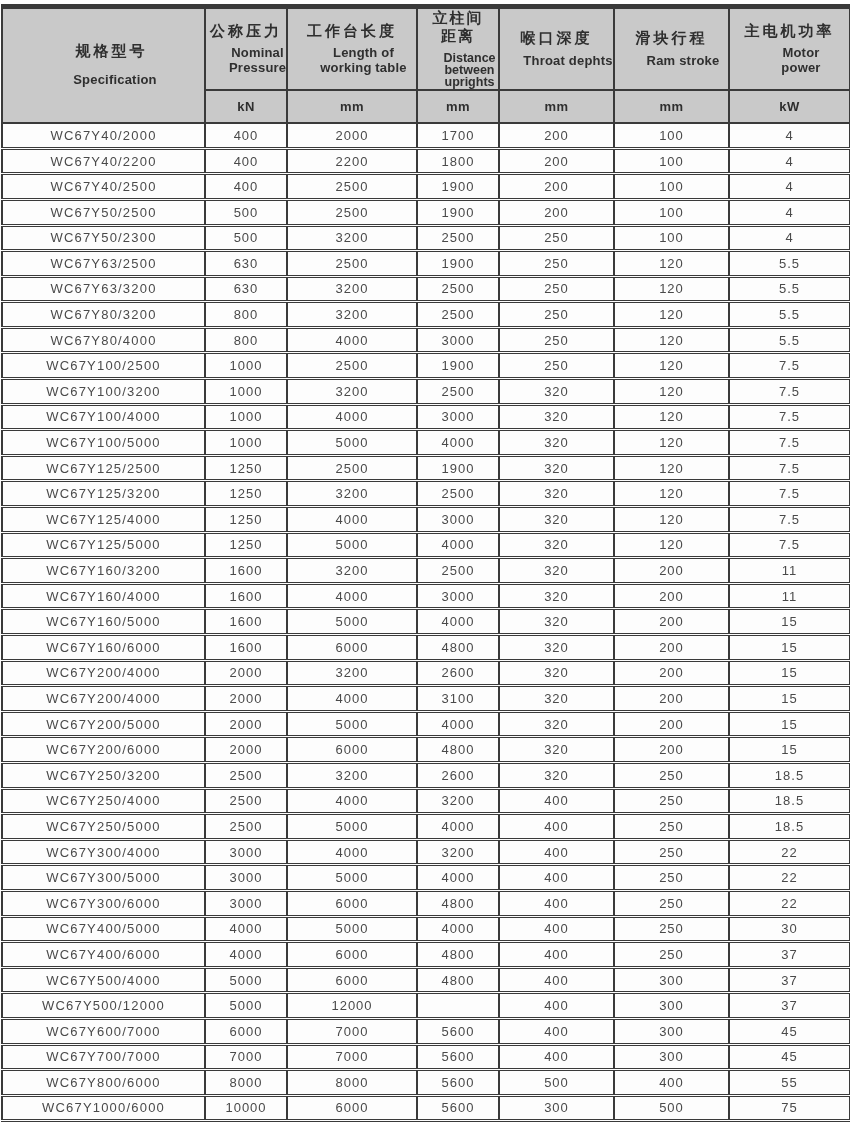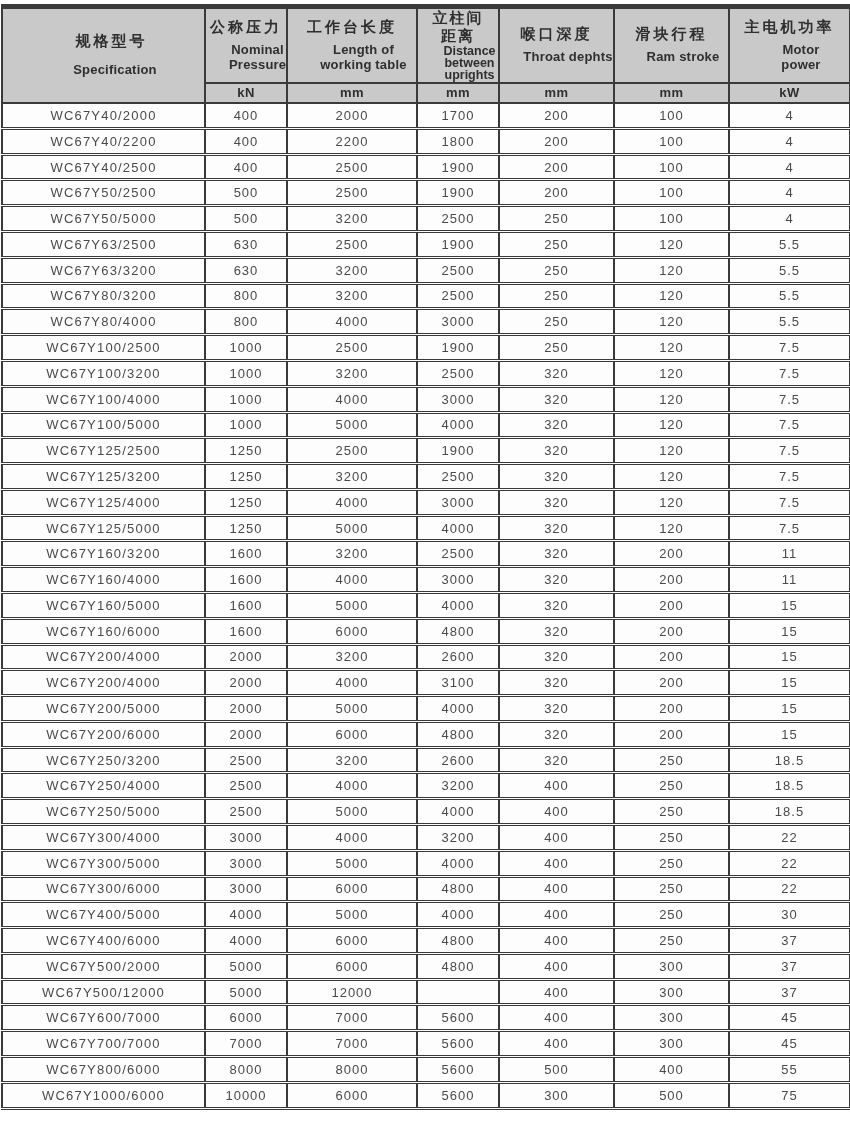--- a/index.html
+++ b/index.html
@@ -34,37 +34,37 @@
     overflow: hidden;
   }
 
   
   thead th {
     background: var(--header-bg);
     color: var(--header-text);
     font-weight: 700;
   }
   tr.head-main { height: 76px; }
-  tr.head-units { height: 20px; }
+  tr.head-units { height: 33px; }
   tr.head-main th .zh {
     font-size: 15px;
     letter-spacing: 3px;
     line-height: 1.25;
     white-space: pre-line;
     margin-bottom: 6px;
   }
   tr.head-main th .en {
     font-size: 13px;
     line-height: 1.15;
     white-space: pre-line;
     letter-spacing: 0.2px;
     margin-left: 23px;
   }
   tr.head-main th.col-spec .zh { margin-bottom: 12px; margin-left: 16px; }
-  tr.head-main th.col-uprights .zh { letter-spacing: 2px; line-height: 1.2; margin-bottom: 1px; }
+  tr.head-main th.col-uprights .zh { letter-spacing: 2px; line-height: 1.2; margin-bottom: 8px; }
   tr.head-main th.col-uprights .en { font-size: 12.5px; line-height: 0.95; letter-spacing: 0; text-align: center; }
   tr.head-units th { font-size: 13px; letter-spacing: 0.5px; }
 
   
   tbody tr { height: 25.6px; }
   tbody td {
     color: var(--text);
     font-size: 13px;
     letter-spacing: 1px;
     border-bottom: 3px double var(--border);
@@ -168,21 +168,21 @@
     <td class="cell-model">WC67Y50/2500</td>
     <td>500</td>
     <td>2500</td>
     <td>1900</td>
     <td>200</td>
     <td>100</td>
     <td>4</td>
   </tr>
 
   <tr>
-    <td class="cell-model">WC67Y50/5000</td>
+    <td class="cell-model">WC67Y50/2300</td>
     <td>500</td>
     <td>3200</td>
     <td>2500</td>
     <td>250</td>
     <td>100</td>
     <td>4</td>
   </tr>
 
   <tr>
     <td class="cell-model">WC67Y63/2500</td>
@@ -458,21 +458,21 @@
     <td class="cell-model">WC67Y400/6000</td>
     <td>4000</td>
     <td>6000</td>
     <td>4800</td>
     <td>400</td>
     <td>250</td>
     <td>37</td>
   </tr>
 
   <tr>
-    <td class="cell-model">WC67Y500/2000</td>
+    <td class="cell-model">WC67Y500/4000</td>
     <td>5000</td>
     <td>6000</td>
     <td>4800</td>
     <td>400</td>
     <td>300</td>
     <td>37</td>
   </tr>
 
   <tr>
     <td class="cell-model">WC67Y500/12000</td>

